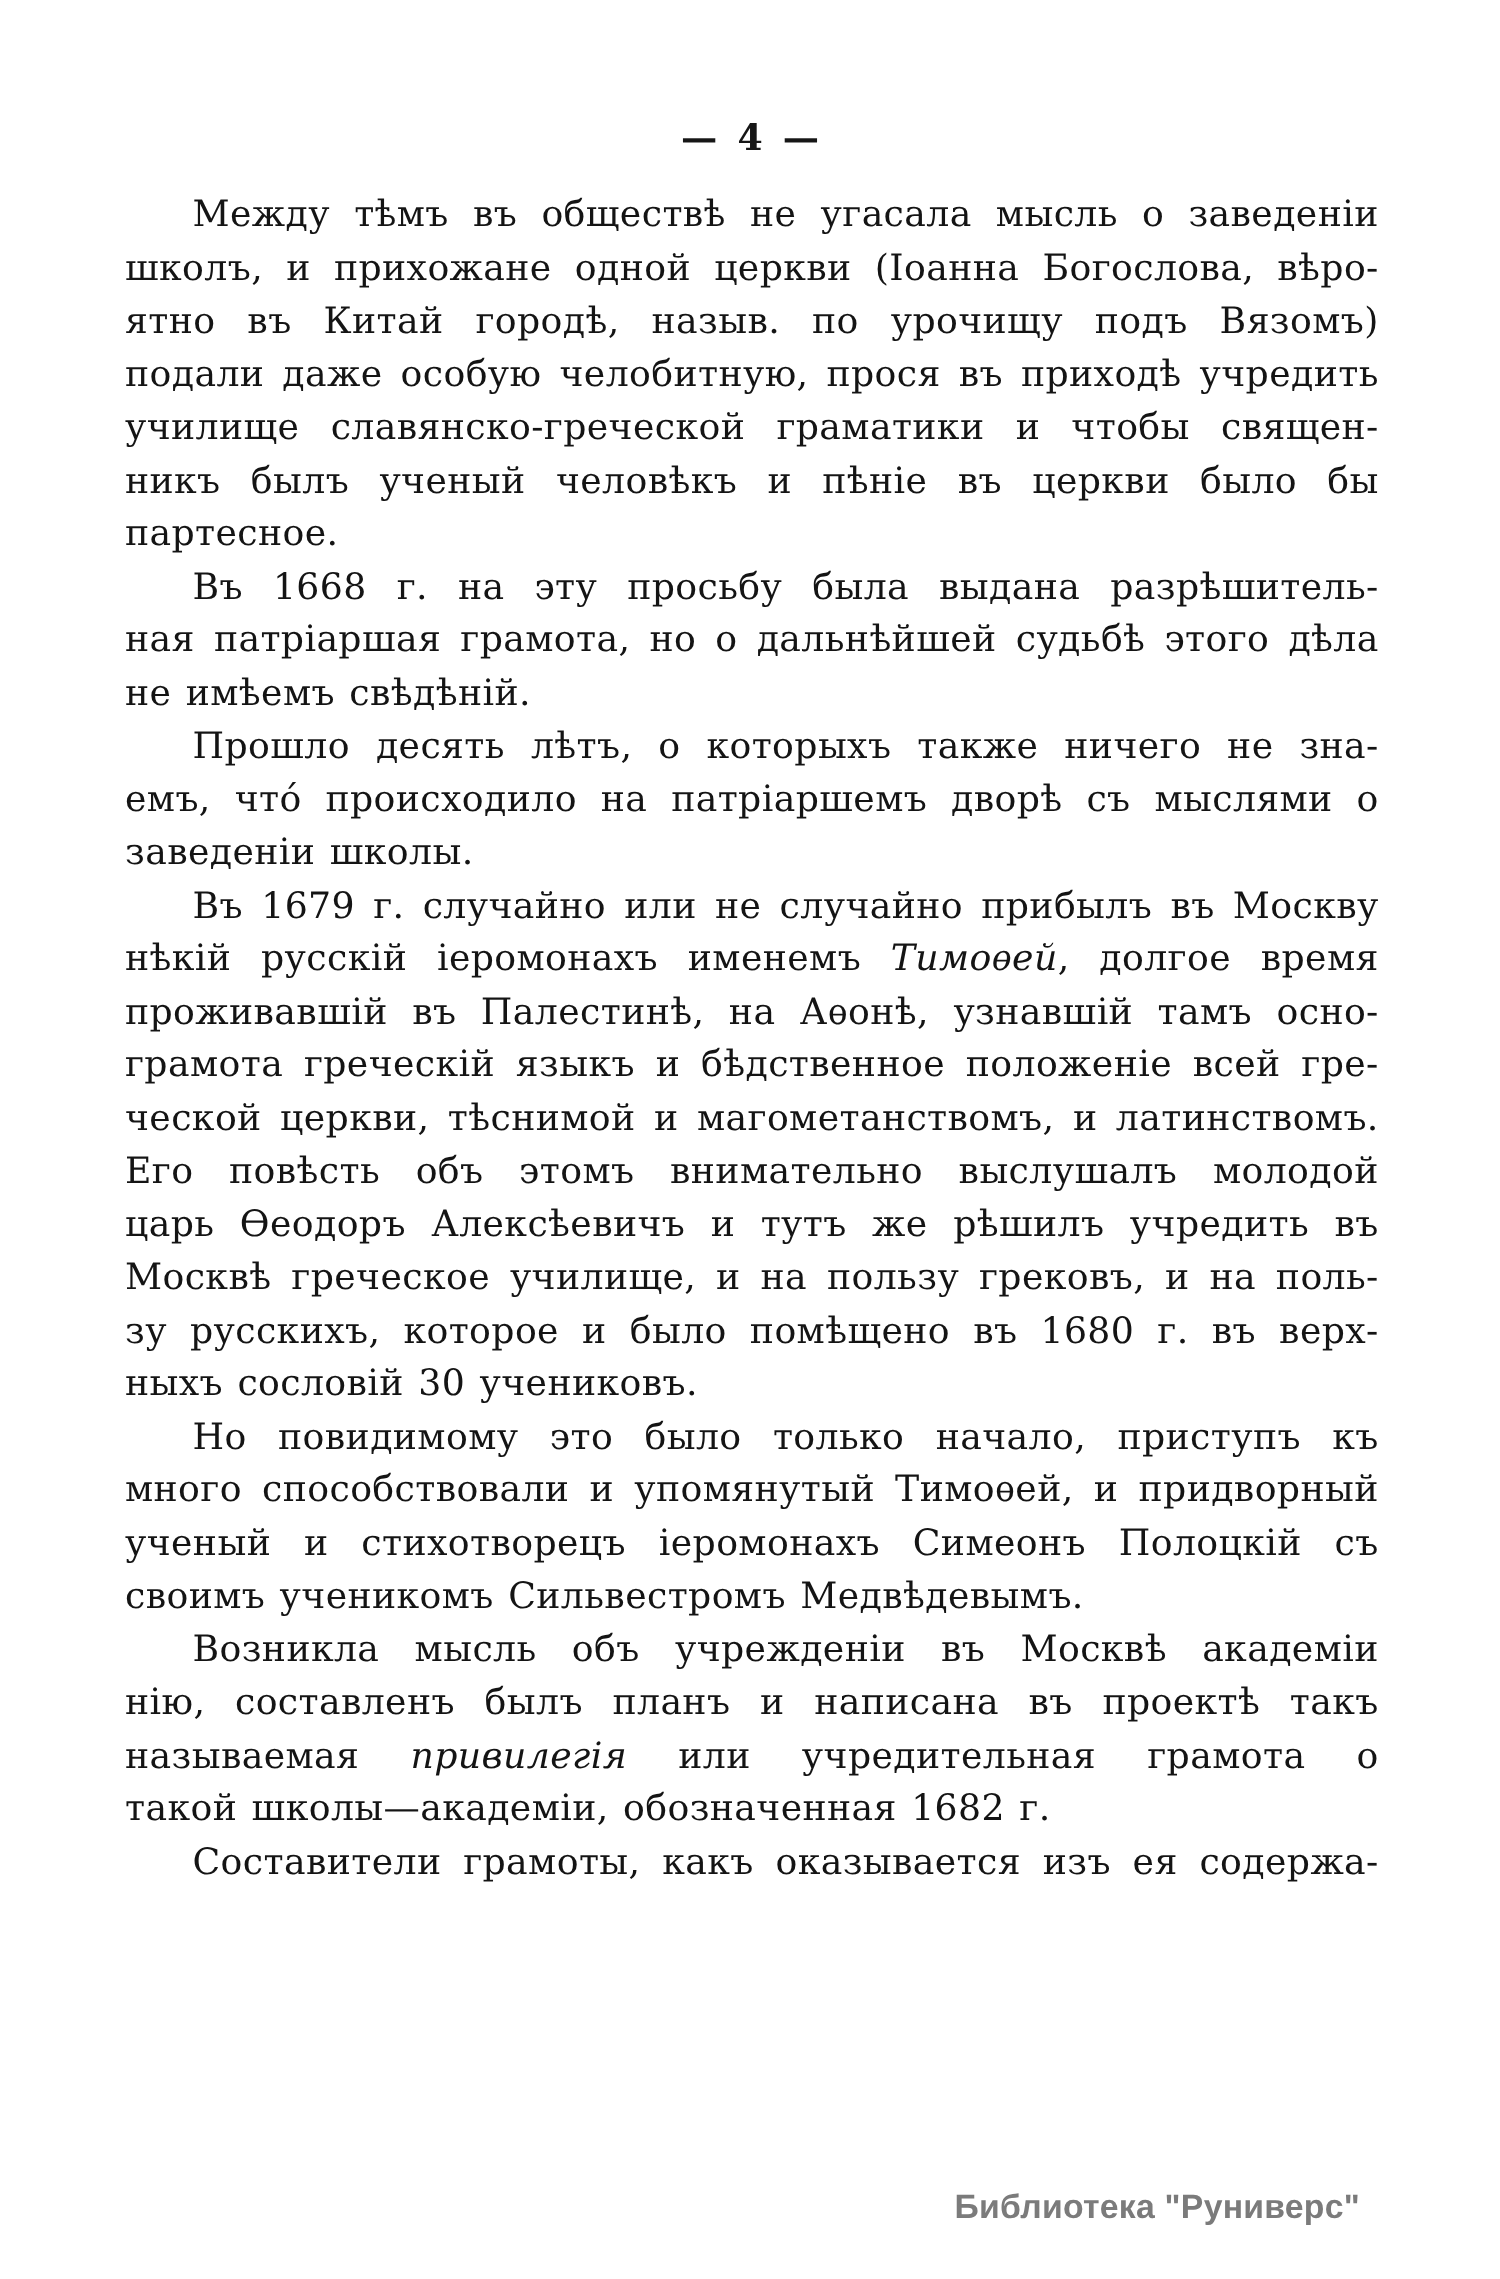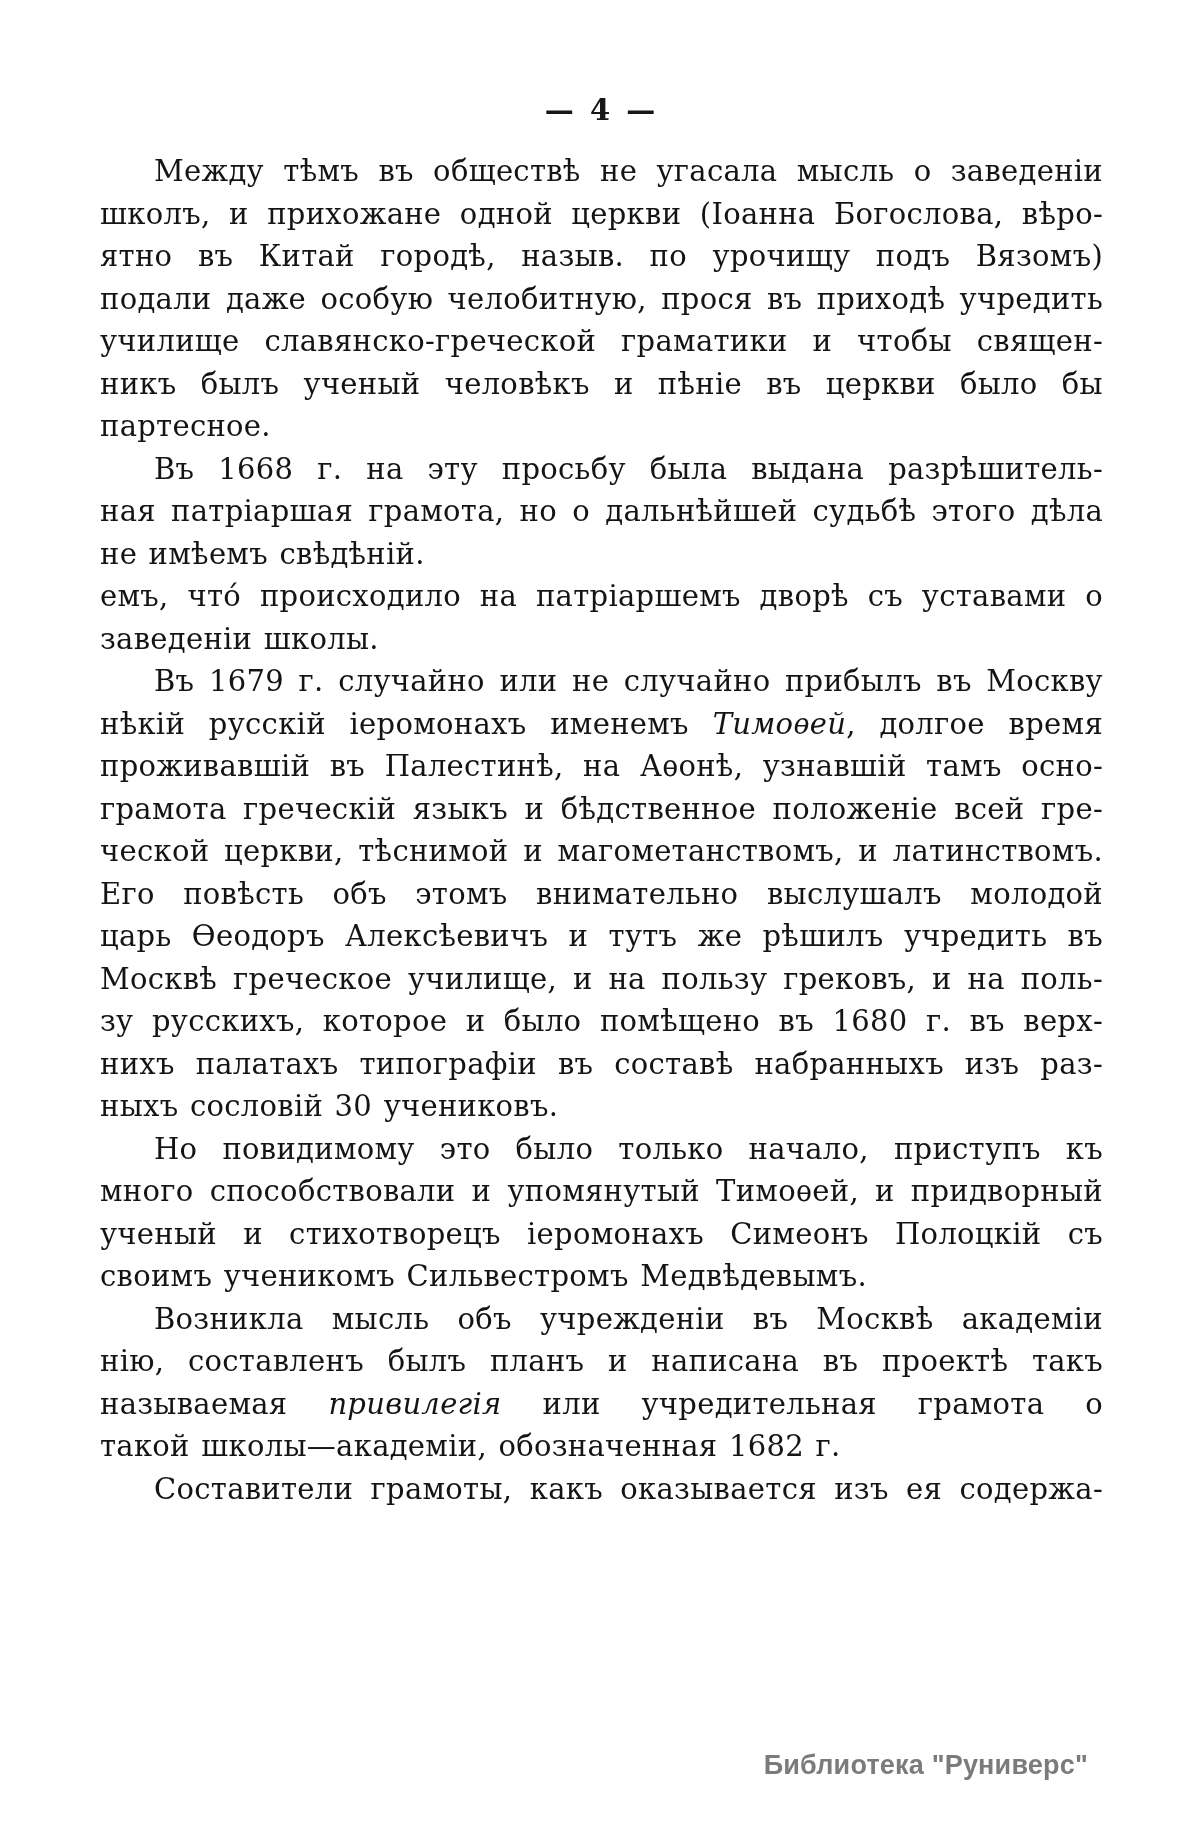--- a/index.html
+++ b/index.html
@@ -79,32 +79,32 @@
       <div class="line indent"><span class="run">Между тѣмъ въ обществѣ не угасала мысль о заведеніи</span></div>
       <div class="line"><span class="run">школъ, и прихожане одной церкви (Іоанна Богослова, вѣро-</span></div>
       <div class="line"><span class="run">ятно въ Китай городѣ, назыв. по урочищу подъ Вязомъ)</span></div>
       <div class="line"><span class="run">подали даже особую челобитную, прося въ приходѣ учредить</span></div>
       <div class="line"><span class="run">училище славянско-греческой граматики и чтобы священ-</span></div>
       <div class="line"><span class="run">никъ былъ ученый человѣкъ и пѣніе въ церкви было бы</span></div>
       <div class="line end"><span class="run">партесное.</span></div>
       <div class="line indent"><span class="run">Въ 1668 г. на эту просьбу была выдана разрѣшитель-</span></div>
       <div class="line"><span class="run">ная патріаршая грамота, но о дальнѣйшей судьбѣ этого дѣла</span></div>
       <div class="line end"><span class="run">не имѣемъ свѣдѣній.</span></div>
-      <div class="line"><span class="run">емъ, что́ происходило на патріаршемъ дворѣ съ уставами о</span></div>
+      <div class="line indent"><span class="run">Прошло десять лѣтъ, о которыхъ также ничего не зна-</span></div>
+      <div class="line"><span class="run">емъ, что́ происходило на патріаршемъ дворѣ съ мыслями о</span></div>
       <div class="line end"><span class="run">заведеніи школы.</span></div>
       <div class="line indent"><span class="run">Въ 1679 г. случайно или не случайно прибылъ въ Москву</span></div>
       <div class="line"><span class="run">нѣкій русскій іеромонахъ именемъ </span><span class="run it">Тимоѳей</span><span class="run">, долгое время</span></div>
       <div class="line"><span class="run">проживавшій въ Палестинѣ, на Аѳонѣ, узнавшій тамъ осно-</span></div>
       <div class="line"><span class="run">грамота греческій языкъ и бѣдственное положеніе всей гре-</span></div>
       <div class="line"><span class="run">ческой церкви, тѣснимой и магометанствомъ, и латинствомъ.</span></div>
       <div class="line"><span class="run">Его повѣсть объ этомъ внимательно выслушалъ молодой</span></div>
       <div class="line"><span class="run">царь Ѳеодоръ Алексѣевичъ и тутъ же рѣшилъ учредить въ</span></div>
       <div class="line"><span class="run">Москвѣ греческое училище, и на пользу грековъ, и на поль-</span></div>
       <div class="line"><span class="run">зу русскихъ, которое и было помѣщено въ 1680 г. въ верх-</span></div>
-      <div class="line"><span class="run">нихъ палатахъ типографіи въ составѣ набранныхъ изъ раз-</span></div>
       <div class="line end"><span class="run">ныхъ сословій 30 учениковъ.</span></div>
       <div class="line indent"><span class="run">Но повидимому это было только начало, приступъ къ</span></div>
       <div class="line"><span class="run">много способствовали и упомянутый Тимоѳей, и придворный</span></div>
       <div class="line"><span class="run">ученый и стихотворецъ іеромонахъ Симеонъ Полоцкій съ</span></div>
       <div class="line end"><span class="run">своимъ ученикомъ Сильвестромъ Медвѣдевымъ.</span></div>
       <div class="line indent"><span class="run">Возникла мысль объ учрежденіи въ Москвѣ академіи</span></div>
       <div class="line"><span class="run">нію, составленъ былъ планъ и написана въ проектѣ такъ</span></div>
       <div class="line"><span class="run">называемая </span><span class="run it">привилегія</span><span class="run"> или учредительная грамота о заведеніи</span></div>
       <div class="line end"><span class="run">такой школы—академіи, обозначенная 1682 г.</span></div>
       <div class="line indent"><span class="run">Составители грамоты, какъ оказывается изъ ея содержа-</span></div>

